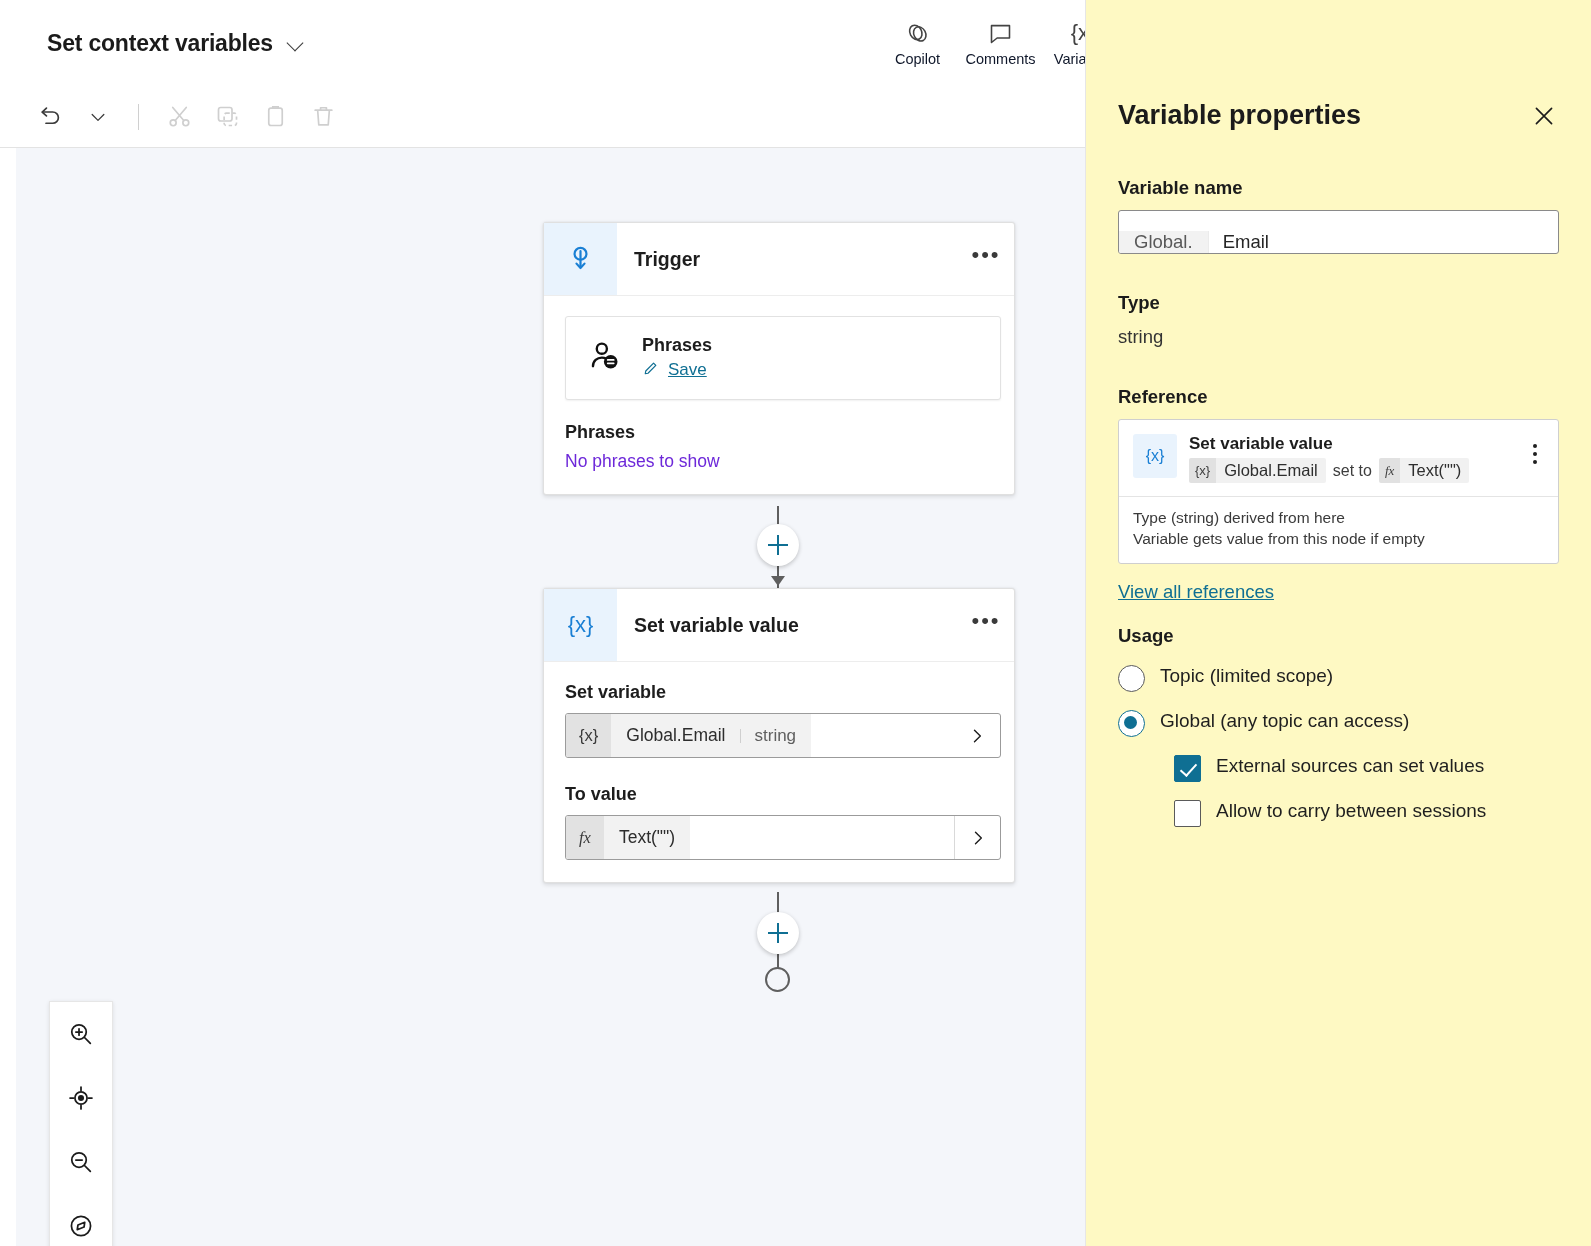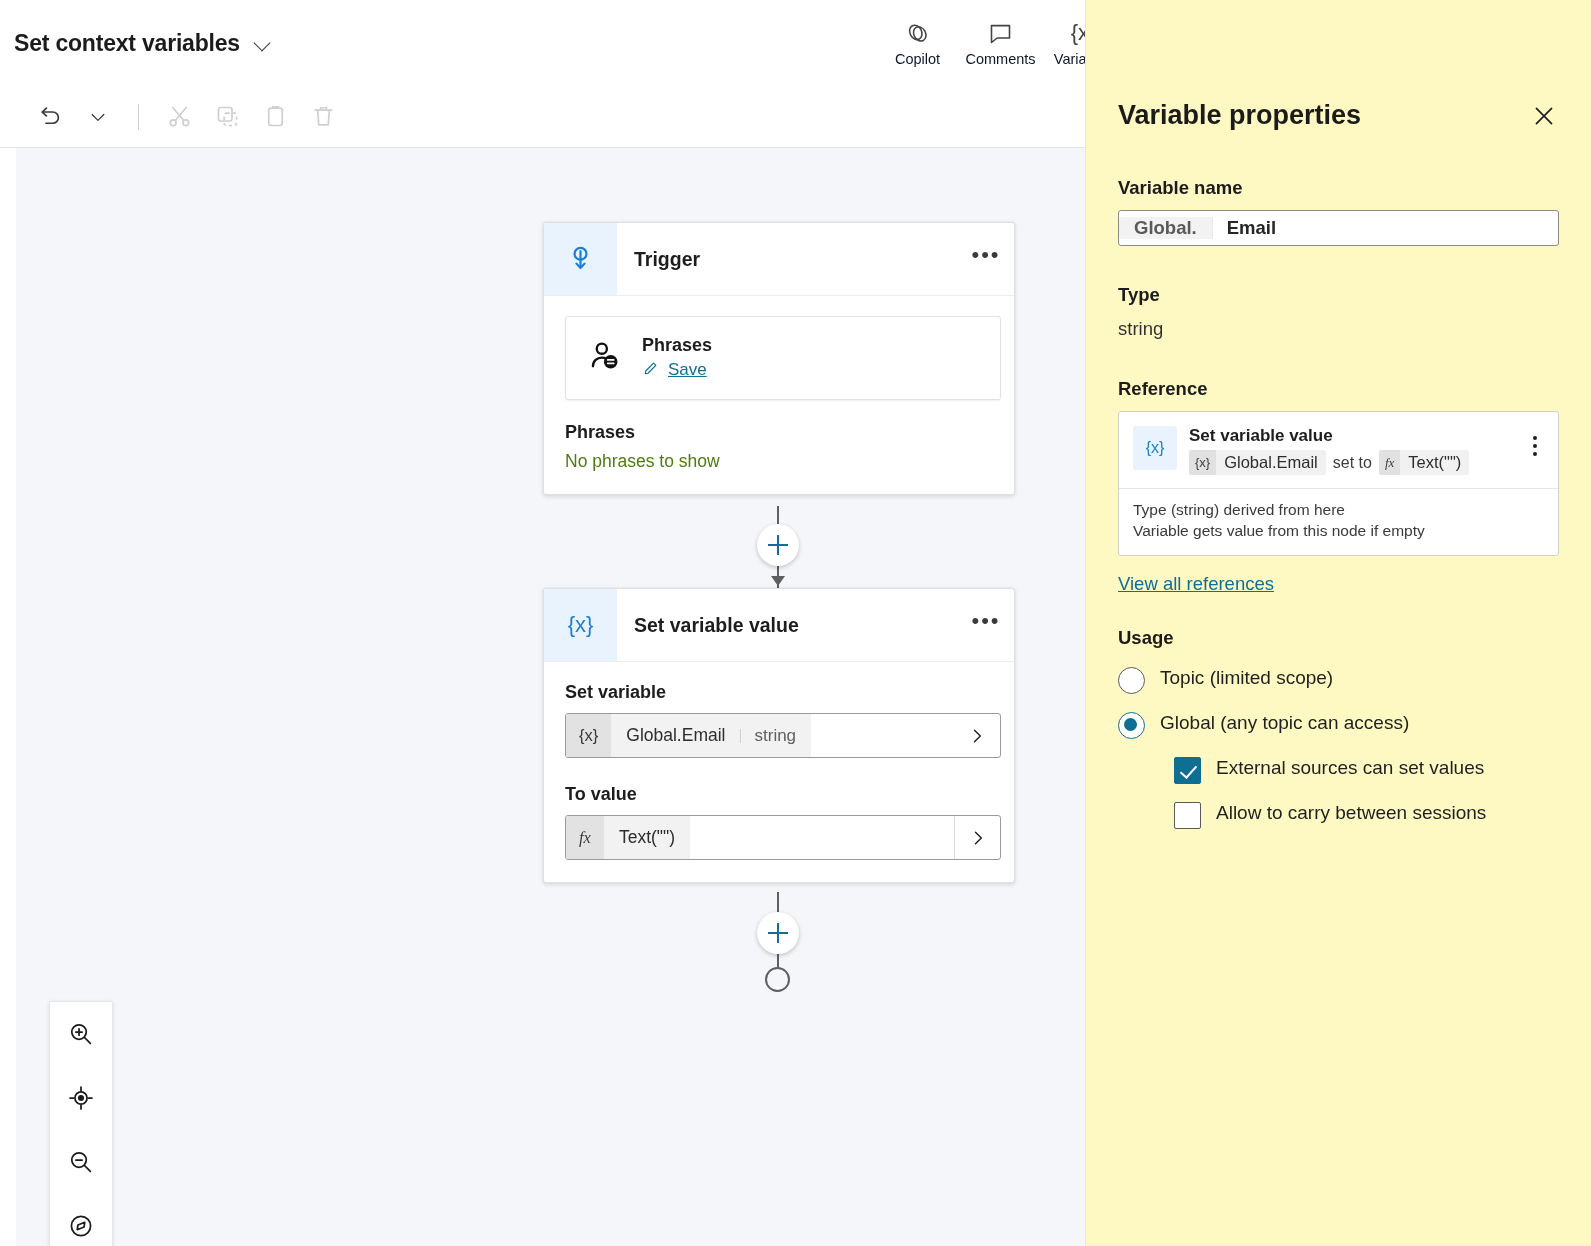--- a/index.html
+++ b/index.html
@@ -15,21 +15,21 @@
   
   #app { position: relative; width: 1591px; height: 1246px; }
 
   #topbar {
     position: absolute; left: 0; top: 0; width: 1591px; height: 86px;
     background: #ffffff;
     display: flex; align-items: center;
   }
   #topbar-left {
     display: flex; align-items: center; gap: 14px;
-    padding-left: 14px; flex: 0 0 auto;
+    padding-left: 47px; flex: 0 0 auto;
   }
   #topic-title {
     font-size: 23px; font-weight: bold; color: #1b1b1b;
     letter-spacing: -0.2px;
   }
   .chev-down {
     width: 18px; height: 18px; display: inline-block; position: relative;
     cursor: pointer;
   }
   .chev-down::before {
@@ -107,21 +107,21 @@
   }
   .phrase-txt { display: flex; flex-direction: column; gap: 3px; }
   .phrase-name { font-size: 18px; font-weight: bold; color: #1d1d1d; }
   .edit-link {
     display: flex; align-items: center; gap: 8px;
     color: #0f6f93; font-size: 17px; cursor: pointer;
   }
   .edit-link .lbl { text-decoration: underline; }
   .phrases-sub { margin-top: 22px; }
   .phrases-sub .h { font-size: 18px; font-weight: bold; color: #1d1d1d; }
-  .phrases-sub .p { font-size: 17.5px; color: #4d7c0f; margin-top: 8px; }
+  .phrases-sub .p { font-size: 17.5px; color: #6d28d9; margin-top: 8px; }
 
   
   #setvar-node { left: 527px; top: 440px; width: 472px; }
   .field-label { font-size: 18px; font-weight: bold; color: #1d1d1d; margin-bottom: 10px; }
   .field-label.second { margin-top: 26px; }
   .combo {
     display: flex; align-items: stretch; height: 45px;
     border: 1px solid #9b9b9b; border-radius: 3px; background: #ffffff;
     cursor: pointer; overflow: hidden;
   }
@@ -187,24 +187,23 @@
   #panel-head {
     display: flex; align-items: center; justify-content: space-between;
     padding-top: 100px;
   }
   #panel-title { font-size: 27px; font-weight: bold; color: #1b1b1b; }
   .close-x { width: 30px; height: 30px; cursor: pointer; display: flex; align-items: center; justify-content: center; }
 
   .sec-label { font-size: 18.5px; font-weight: bold; color: #1b1b1b; }
   #lbl-varname { margin-top: 46px; }
   #varname-input {
-    margin-top: 11px; display: flex; align-items: center;
-    height: 36px; border: 1px solid #8a8a8a; border-radius: 3px; background: #fff;
+    margin-top: 11px; display: flex; align-items: flex-end;
+    height: 44px; border: 1px solid #8a8a8a; border-radius: 3px; background: #fff;
     overflow: hidden;
-    font-weight: bold;
   }
   #varname-prefix {
     background: #f2f2f2; display: flex; align-items: center; padding: 0 15px;
     font-size: 18.5px; color: #595959; border-right: 1px solid #ebebeb;
   }
   #varname-value {
     flex: 1; display: flex; align-items: center; padding: 0 14px;
     font-size: 18.5px; color: #262626;
   }
   #lbl-type { margin-top: 38px; }
@@ -232,21 +231,21 @@
     width: 26px; display: flex; flex-direction: column; align-items: center; justify-content: center;
     gap: 4px; cursor: pointer; padding-top: 10px;
   }
   #ref-kebab i { width: 4px; height: 4px; border-radius: 50%; background: #1f1f1f; display: block; }
   #ref-card-bot { border-top: 1px solid #e4e4e4; padding: 11px 14px 13px 14px; }
   .ref-note { font-size: 15.5px; color: #3a3a3a; line-height: 1.35; }
   #view-all-refs {
     display: inline-block; margin-top: 17px; font-size: 18.5px;
     color: #0f6f93; text-decoration: underline; cursor: pointer;
   }
-  #lbl-usage { margin-top: 32px; }
+  #lbl-usage { margin-top: 22px; }
 
   .opt-row { display: flex; align-items: flex-start; gap: 15px; margin-top: 18px; cursor: pointer; }
   .radio {
     width: 27px; height: 27px; border-radius: 50%; border: 1.6px solid #5a5a5a;
     background: #fff; flex: 0 0 27px; position: relative;
   }
   .radio.on { border: 1.6px solid #0f6f93; }
   .radio.on::after {
     content: ""; position: absolute; left: 5.2px; top: 5.2px;
     width: 13px; height: 13px; border-radius: 50%; background: #0f6f93;

